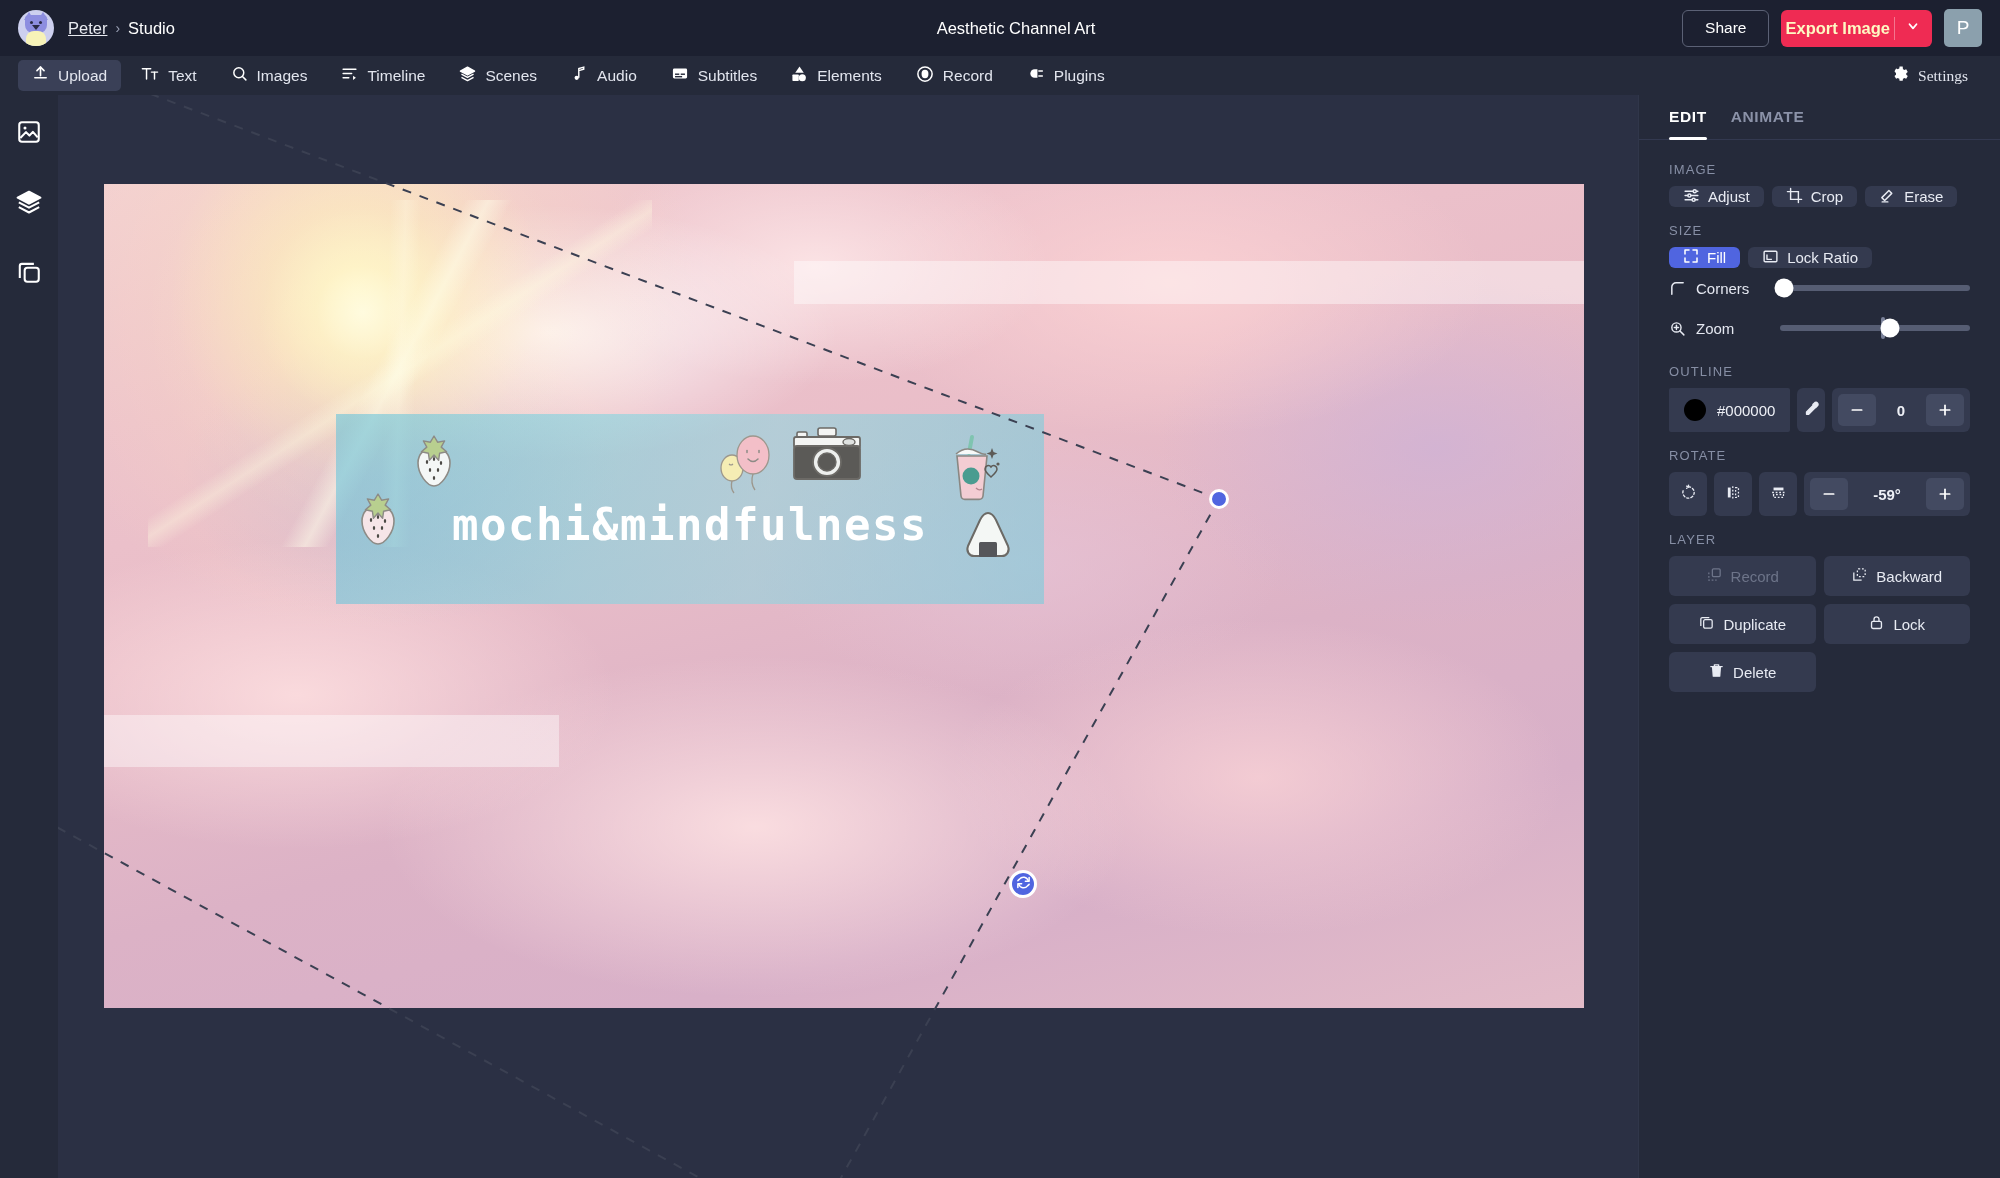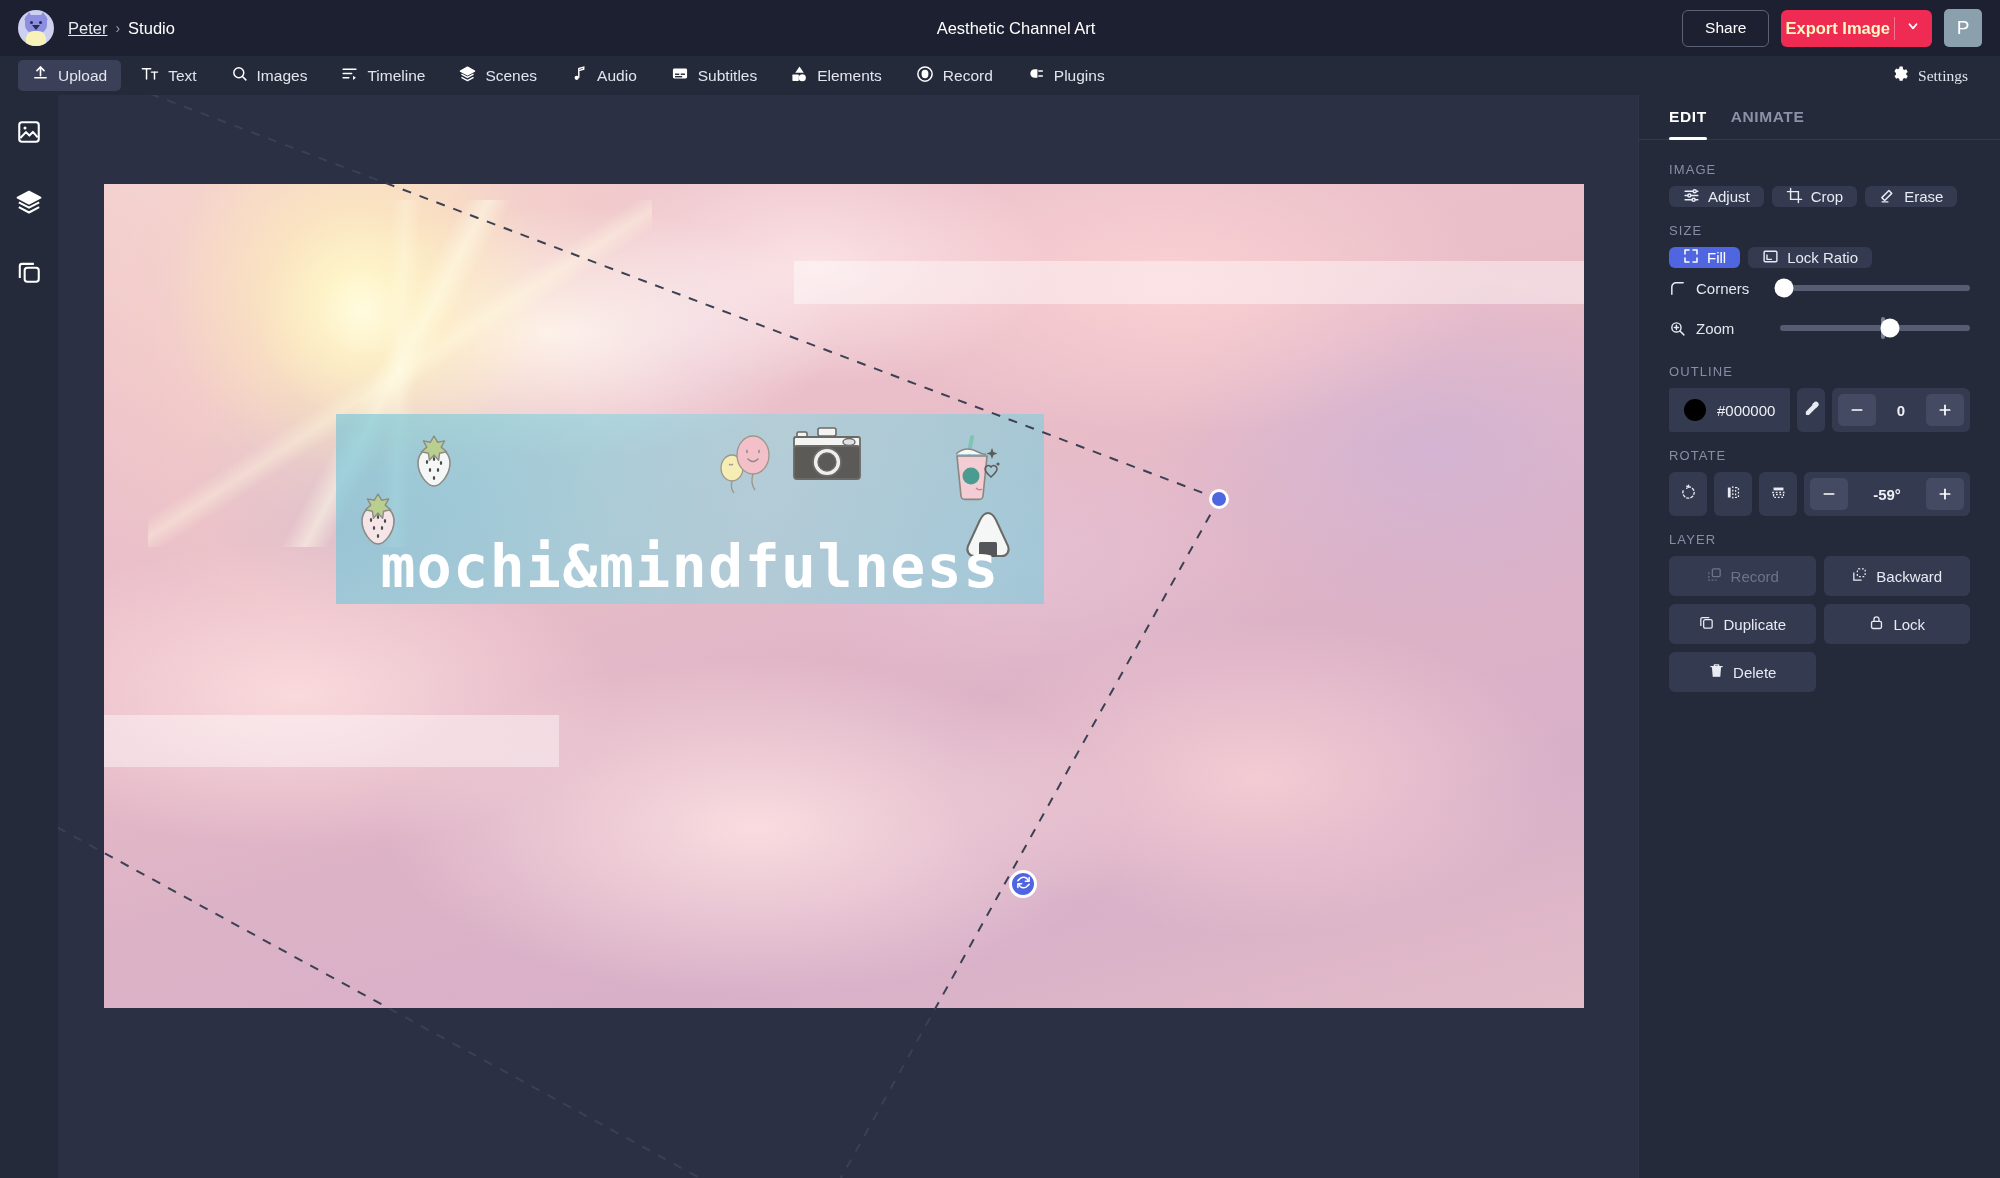--- a/index.html
+++ b/index.html
@@ -175,22 +175,22 @@
 
   
   .banner {
     position: absolute; left: 232px; top: 230px; width: 708px; height: 190px;
     background: linear-gradient(100deg, rgba(108,196,218,0.62) 0%, rgba(124,213,225,0.58) 35%, rgba(136,216,226,0.55) 60%, rgba(120,205,220,0.6) 100%);
     overflow: hidden;
   }
   .banner .btext {
     position: absolute; left: 50%; top: 58%; transform: translate(-50%,-50%);
     font-family: "DejaVu Sans Mono", monospace;
-    font-weight: bold; font-size: 58px; letter-spacing: 1.5px;
-    color: #ffffff; white-space: nowrap; margin-top: 43px;
+    font-weight: bold; font-size: 44px; letter-spacing: 1.5px;
+    color: #ffffff; white-space: nowrap;
   }
   .sticker { position: absolute; }
 
   
   .straw { width: 100%; height: 100%; }
 
   
   .sel-overlay { position: absolute; inset: 0; pointer-events: none; }
   .sel-handle {
     position: absolute; width: 20px; height: 20px; border-radius: 50%;

